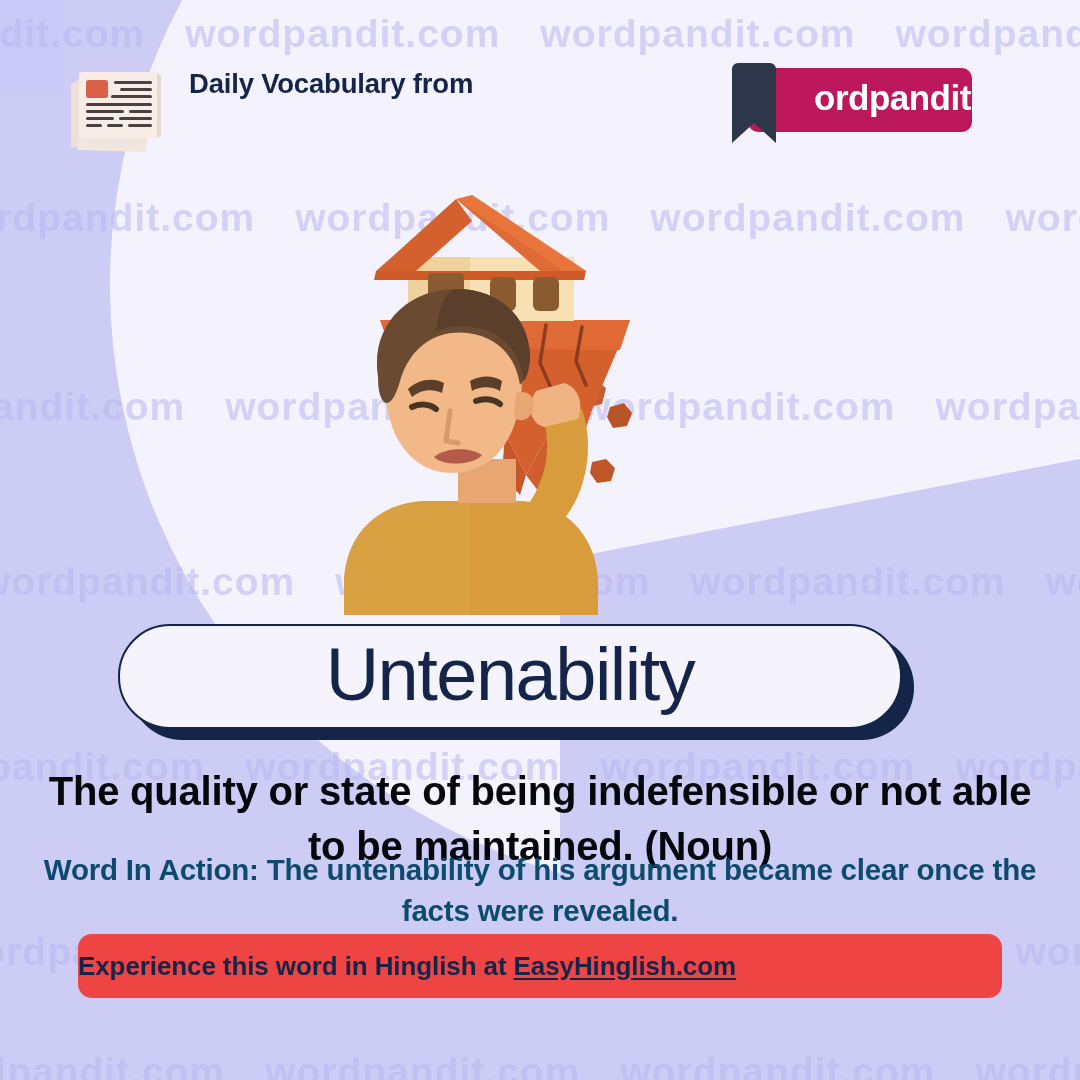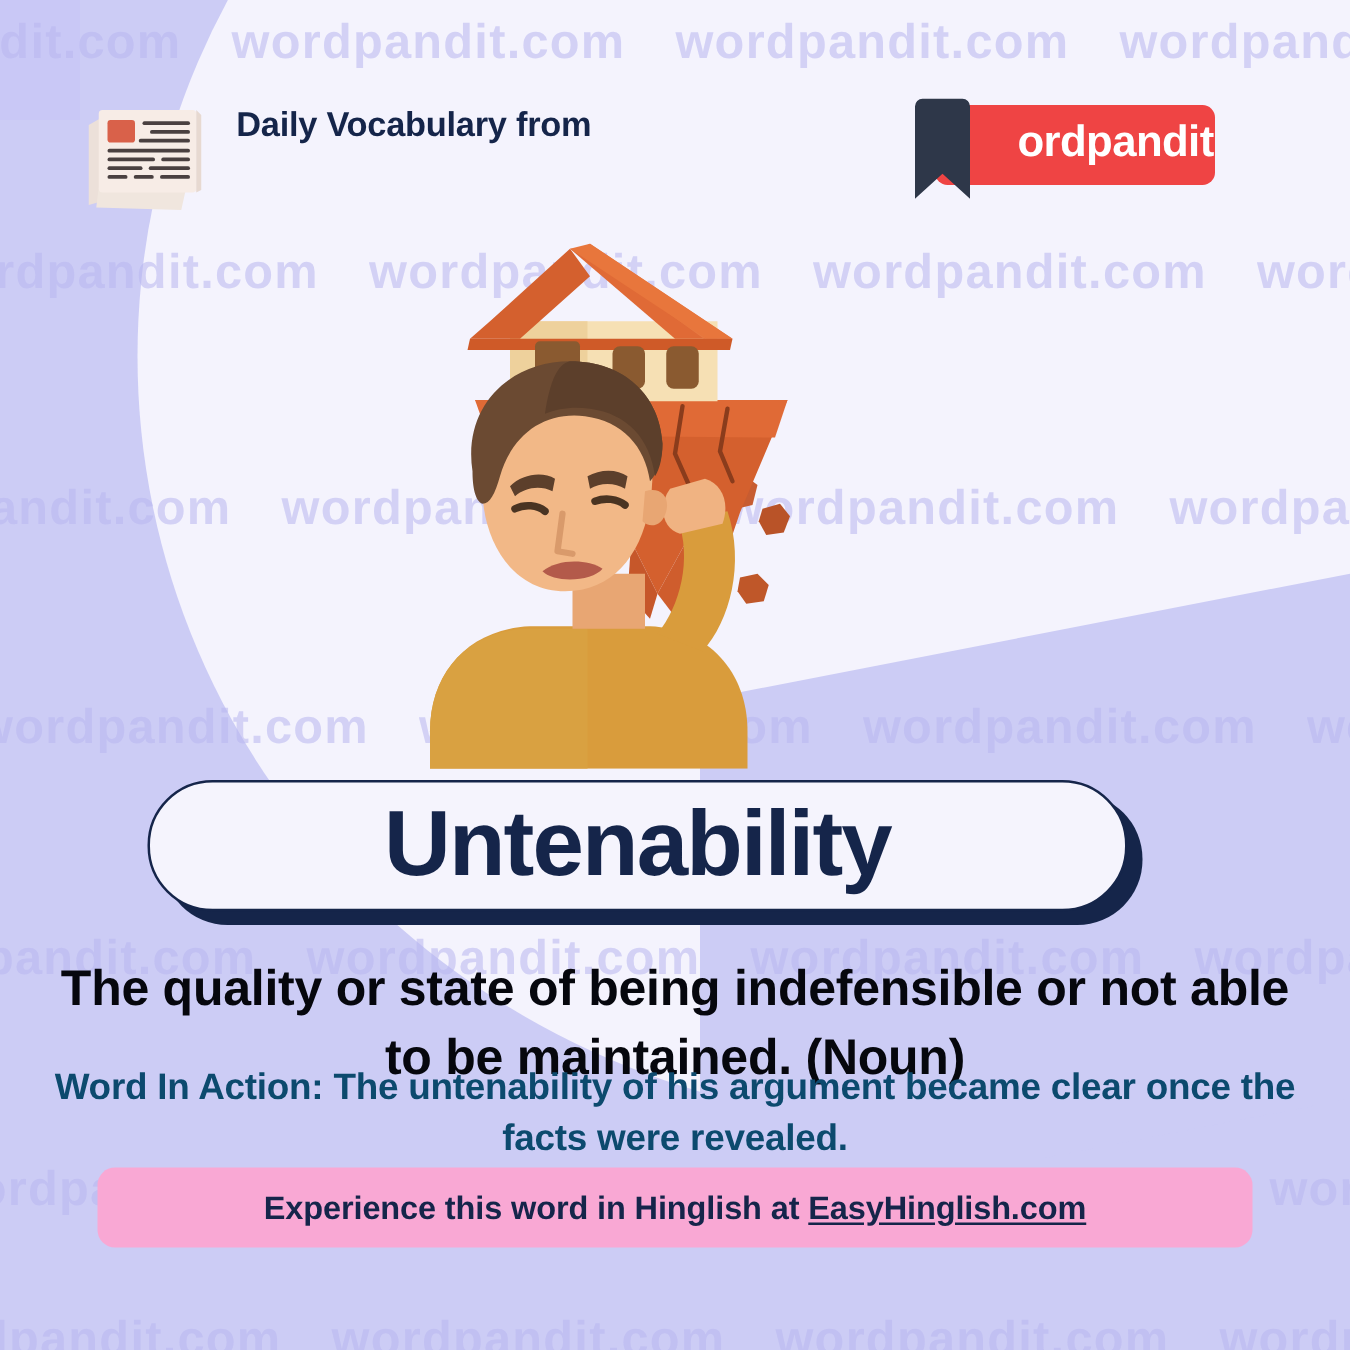--- a/index.html
+++ b/index.html
@@ -58,38 +58,38 @@
     font-size:39px;
     font-weight:700;
     letter-spacing:1px;
     color:#b9b7f0;
     opacity:.55;
   }
   .wm-row span { margin-right:40px; }
 
   
   .header {
-    position:absolute; left:0; top:62px;
+    position:absolute; left:0; top:46px;
     width:1080px; height:110px;
   }
   .news-icon {
     position:absolute; left:57px; top:10px;
     width:112px; height:100px;
   }
   .header-title {
     position:absolute; left:189px; top:22px;
     font-size:27.5px; font-weight:800;
     line-height:1.18;
     color:#15254a;
     letter-spacing:-.2px;
   }
   .logo-box {
     position:absolute; left:748px; top:22px;
     width:224px; height:64px;
-    background:#ef4444;
+    background:#be185d;
     border-radius:10px;
   }
   .logo-text {
     position:absolute; left:66px; top:10px;
     font-size:35px; font-weight:800;
     color:#ffffff; letter-spacing:-.5px;
   }
   .logo-bookmark {
     position:absolute; left:-16px; top:-9px;
     width:44px; height:88px;
@@ -114,21 +114,21 @@
   }
   .word-pill {
     position:absolute; left:0; top:0;
     width:784px; height:105px;
     background:#f5f4fd;
     border:2.5px solid #15254a;
     border-radius:52px;
     display:flex; align-items:center; justify-content:center;
   }
   .word-text {
-    font-size:74px; font-weight:700;
+    font-size:74px; font-weight:400;
     color:#15254a; letter-spacing:-1.5px;
     line-height:1;
     margin-top:-3px;
   }
 
   
   .definition {
     position:absolute; left:36px; top:764px;
     width:1008px;
     text-align:center;
@@ -144,23 +144,23 @@
     font-size:29.5px; font-weight:800;
     line-height:1.38;
     color:#0c4a6e;
     letter-spacing:-.2px;
   }
 
   
   .footer-pill {
     position:absolute; left:78px; top:934px;
     width:924px; height:64px;
-    background:#f9a8d4;
+    background:#ef4444;
     border-radius:14px;
-    display:flex; align-items:center; justify-content:center;
+    display:flex; align-items:center; justify-content:flex-start;
   }
   .footer-text {
     font-size:26px; font-weight:800;
     color:#15254a; letter-spacing:-.1px;
   }
   .footer-link { text-decoration:underline; text-underline-offset:3px; }
 </style>
 </head>
 <body>
 

